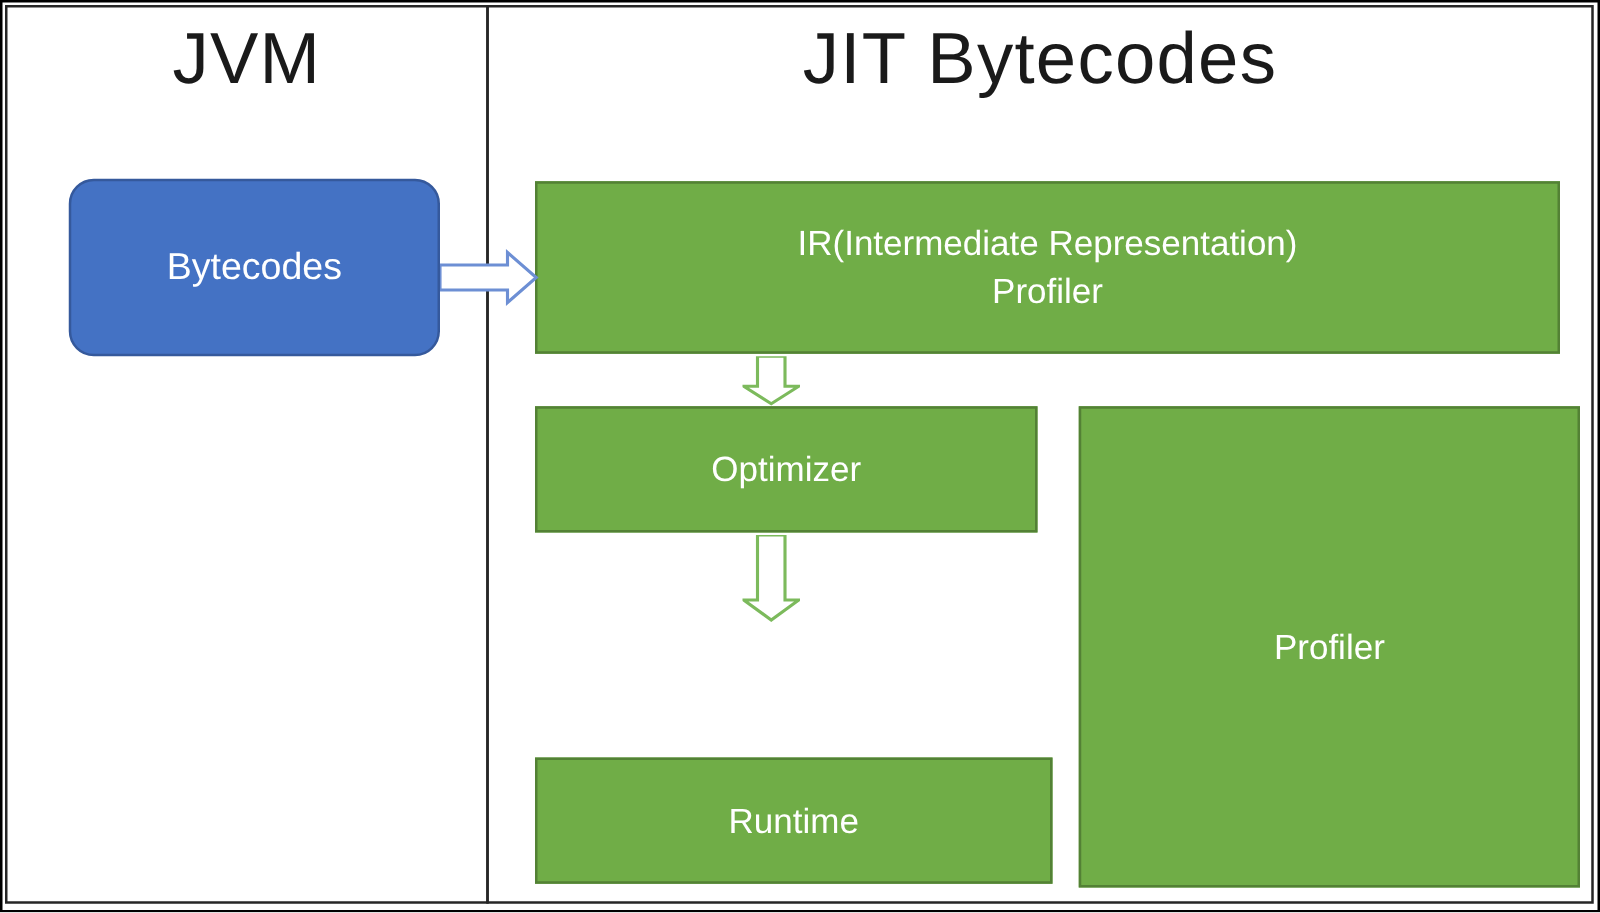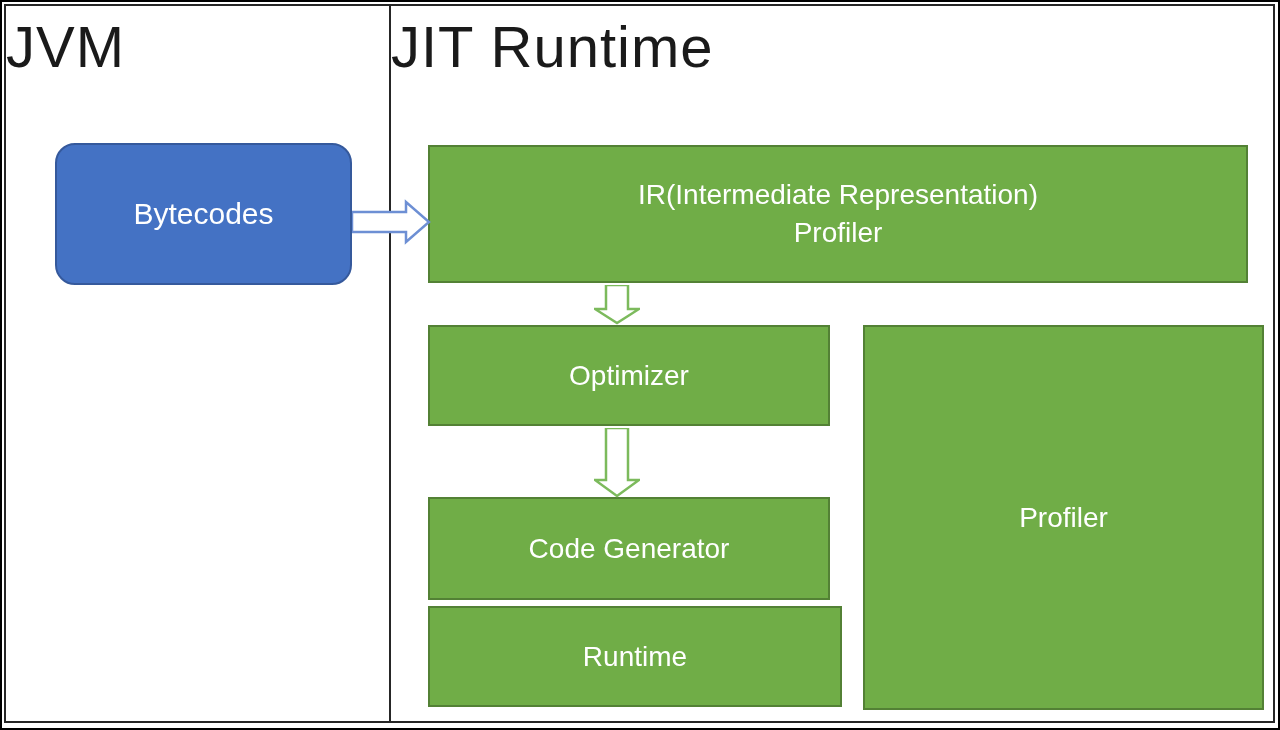--- a/index.html
+++ b/index.html
@@ -26,20 +26,21 @@
     position: absolute;
     box-sizing: border-box;
     border: 2px solid var(--panel-border, #262626);
     background: transparent;
   }
   .panel-jvm  { left: 4px;   top: 4px; width: 387px; height: 719px; }
   .panel-jit  { left: 389px; top: 4px; width: 886px; height: 719px; }
   .panel-title {
     position: absolute;
     left: 0; right: 0; top: 8px;
+    text-align: center;
     font-size: 58px;
     line-height: 1.15;
     color: var(--title-text, #1a1a1a);
     letter-spacing: 1px;
     white-space: nowrap;
   }
   .node {
     position: absolute;
     box-sizing: border-box;
     display: flex;
@@ -89,21 +90,21 @@
 
 <div class="stage">
 
   <div class="frame"></div>
 
   <div class="panel panel-jvm">
     <div class="panel-title">JVM</div>
   </div>
 
   <div class="panel panel-jit">
-    <div class="panel-title">JIT Runtime</div>
+    <div class="panel-title">JIT Bytecodes</div>
   </div>
 
   <div class="node node-blue node-bytecodes">
     <span>Bytecodes</span>
   </div>
 
   <svg class="arrow arrow-blue arrow-right" width="80" height="46">
     <polygon points="0,13 54,13 54,3 77,23 54,43 54,33 0,33"></polygon>
   </svg>
 
@@ -117,23 +118,20 @@
   </svg>
 
   <div class="node node-green node-optimizer">
     <span>Optimizer</span>
   </div>
 
   <svg class="arrow arrow-green arrow-down-2" width="46" height="70">
     <polygon points="12,0 34,0 34,52 45,52 23,68 1,52 12,52"></polygon>
   </svg>
 
-  <div class="node node-green node-code-generator">
-    <span>Code Generator</span>
-  </div>
 
   <div class="node node-green node-runtime">
     <span>Runtime</span>
   </div>
 
   <div class="node node-green node-profiler">
     <span>Profiler</span>
   </div>
 
 </div>

